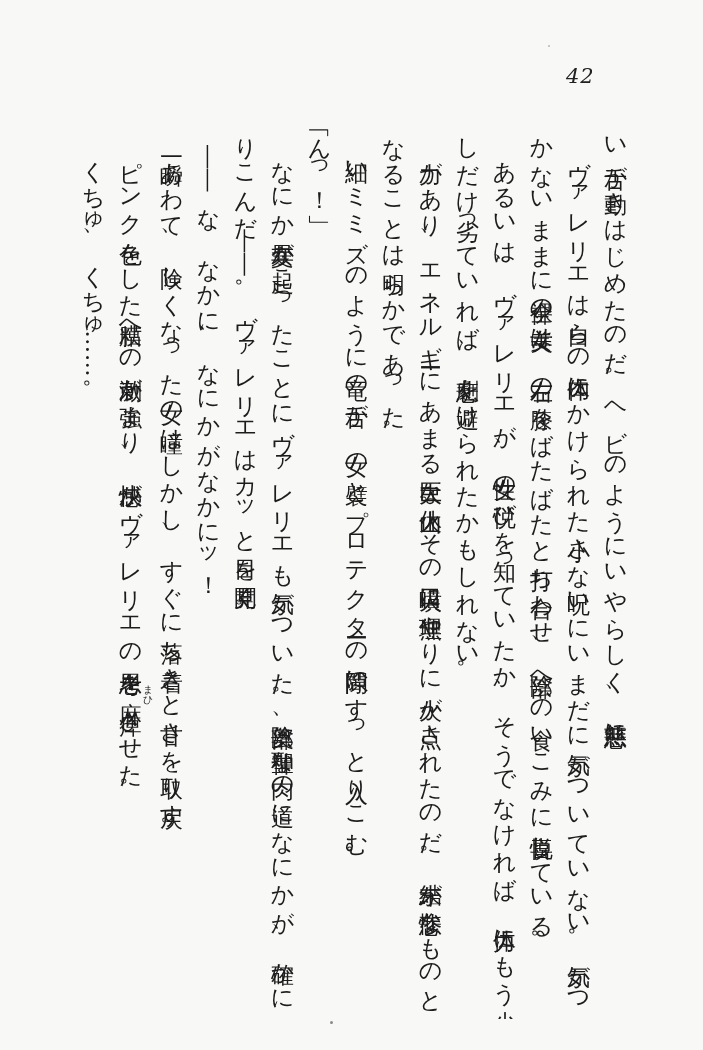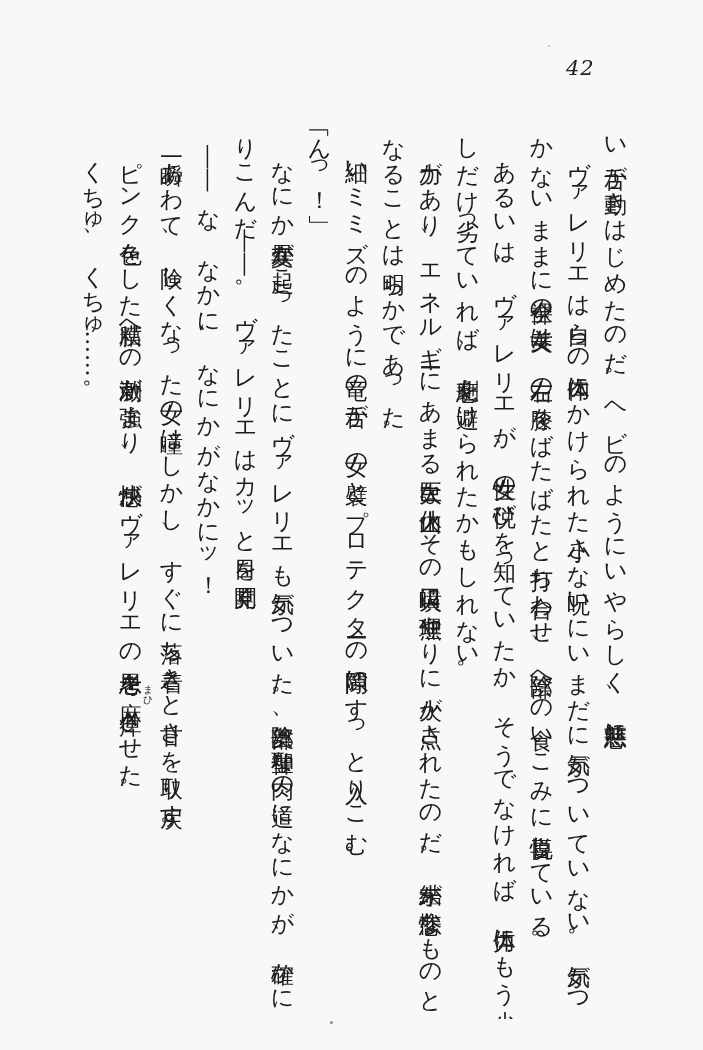--- a/index.html
+++ b/index.html
@@ -20,21 +20,21 @@
     background: var(--paper);
     font-family: "DejaVu Serif", "Liberation Serif", serif;
     color: var(--ink);
   }
   .page {
     position: absolute;
     inset: 0;
   }
   .page-number {
     position: absolute;
-    top: 56px;
+    top: 64px;
     left: 566px;
     font-size: 21px;
     font-style: italic;
     letter-spacing: 1px;
     color: #222;
   }
   .text-block {
     position: absolute;
     top: 122px;
     left: 40px;

